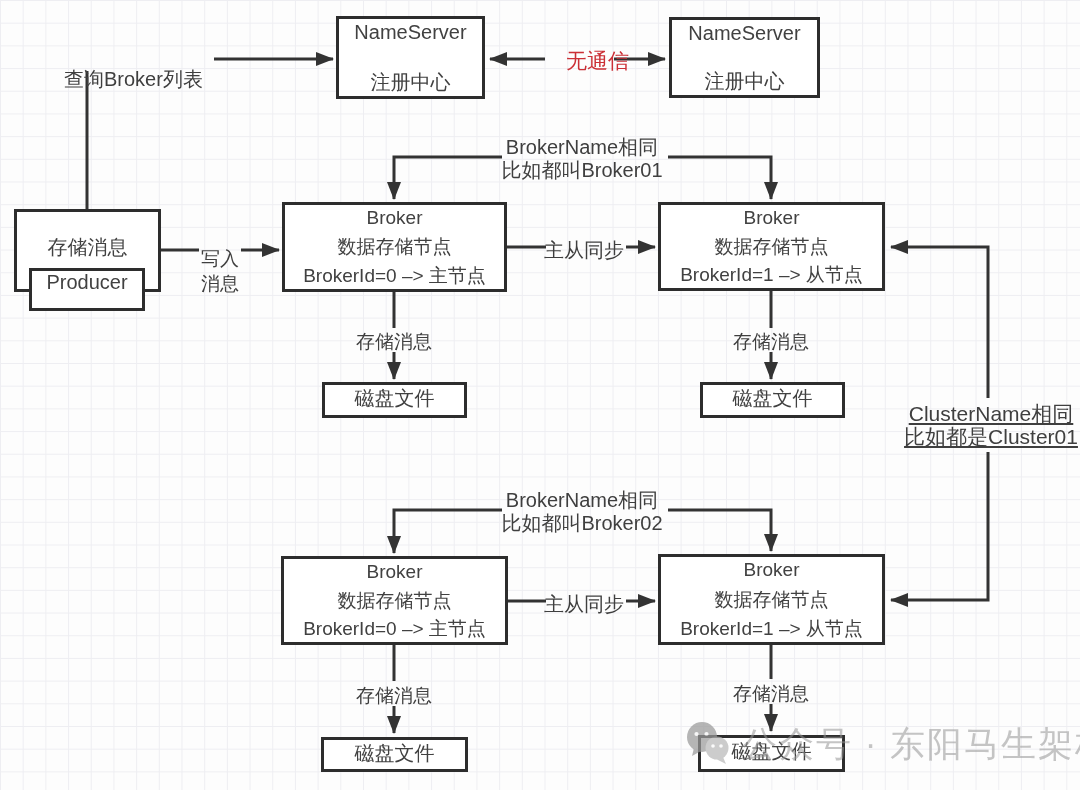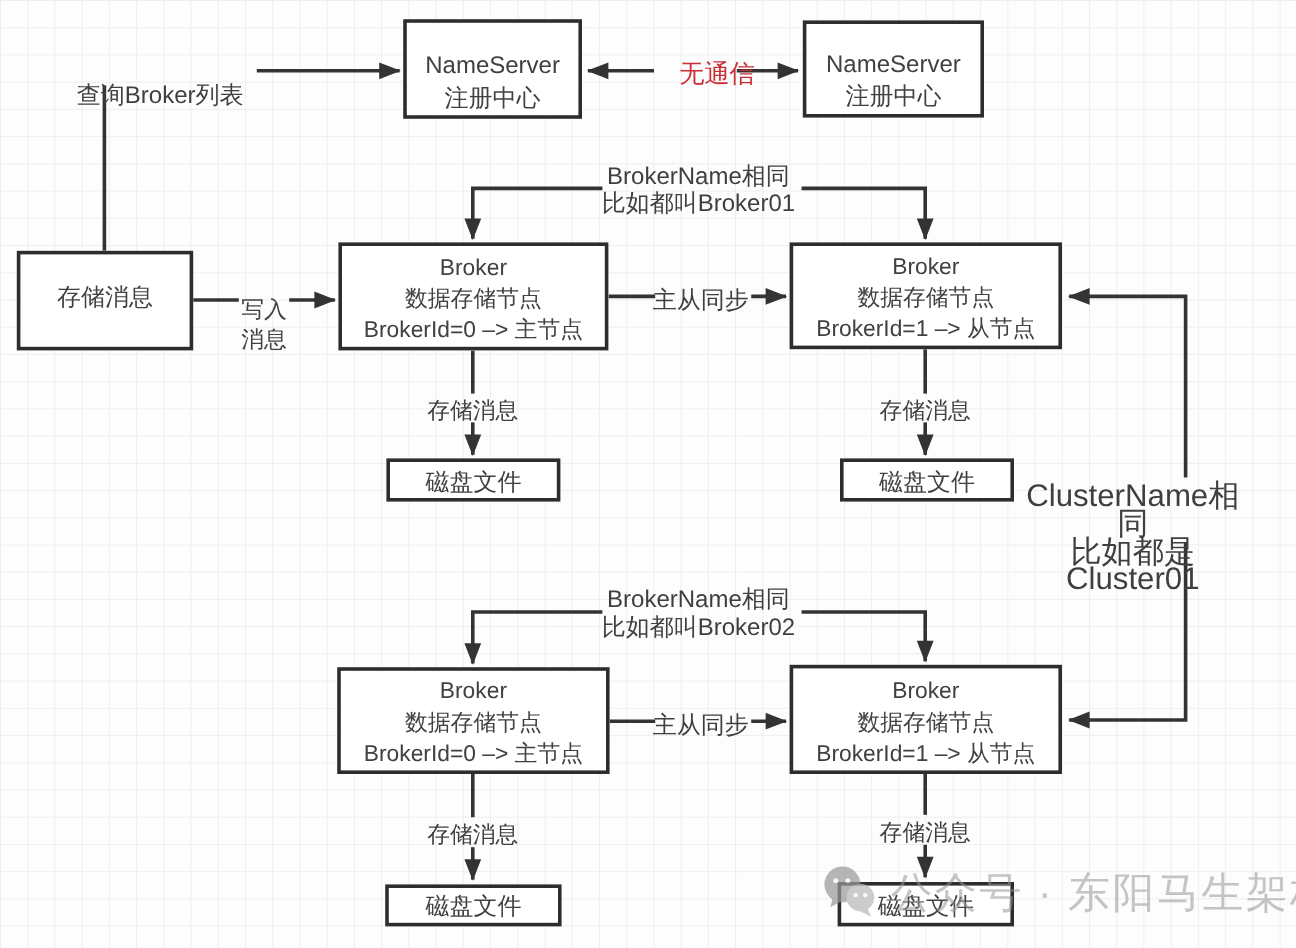--- a/index.html
+++ b/index.html
@@ -19,21 +19,21 @@
     color:#3d3d3d;
   }
   .box{
     position:absolute;
     box-sizing:border-box;
     background:#ffffff;
     border:3px solid #2d2d2d;
     display:flex;
     flex-direction:column;
     align-items:center;
-    justify-content:flex-end;
+    justify-content:space-between;
     text-align:center;
     color:#414141;
   }
   .box .l{display:block;}
   .ns{font-size:20px;line-height:27px;}
   .broker{font-size:19px;line-height:26px;}
   .disk{font-size:20px;}
   .lbl{
     position:absolute;
     color:#3f3f3f;
@@ -113,20 +113,23 @@
     <span class="l">注册中心</span>
   </div>
   <div class="box ns" style="left:669px;top:17px;width:151px;height:81px;">
     <span class="l">NameServer</span>
     <span class="l">注册中心</span>
   </div>
 
   <div class="box" style="left:14px;top:209px;width:147px;height:83px;font-size:20px;align-items:center;justify-content:flex-start;padding-top:22px;">
     <span class="l">存储消息</span>
   </div>
+  <div class="box" style="left:29px;top:268px;width:116px;height:43px;font-size:20px;">
+    <span class="l">Producer</span>
+  </div>
 
   <div class="box broker" style="left:282px;top:202px;width:225px;height:90px;">
     <span class="l">Broker</span>
     <span class="l">数据存储节点</span>
     <span class="l">BrokerId=0 –&gt; 主节点</span>
   </div>
   <div class="box broker" style="left:658px;top:202px;width:227px;height:89px;">
     <span class="l">Broker</span>
     <span class="l">数据存储节点</span>
     <span class="l">BrokerId=1 –&gt; 从节点</span>
@@ -177,21 +180,21 @@
   <div class="lbl two" style="left:462px;top:136px;width:240px;font-size:20px;line-height:23px;">
     <span class="l" style="display:block;">BrokerName相同</span>
     <span class="l" style="display:block;">比如都叫Broker01</span>
   </div>
 
   <div class="lbl two" style="left:462px;top:489px;width:240px;font-size:20px;line-height:23px;">
     <span class="l" style="display:block;">BrokerName相同</span>
     <span class="l" style="display:block;">比如都叫Broker02</span>
   </div>
 
-  <div class="lbl two" style="left:854px;top:402px;width:180px;font-size:26px;line-height:23px;">
+  <div class="lbl two" style="left:901px;top:402px;width:180px;font-size:21px;line-height:23px;text-decoration:underline;">
     <span class="l" style="display:block;">ClusterName相同</span>
     <span class="l" style="display:block;">比如都是Cluster01</span>
   </div>
 
   <div class="watermark">
     <svg width="48" height="48" viewBox="0 0 48 48">
       <g opacity="0.72">
         <circle cx="18" cy="17" r="15" fill="#9a9a9a"></circle>
         <polygon points="10,28 8,36 17,31" fill="#9a9a9a"></polygon>
         <circle cx="12.5" cy="14" r="2.1" fill="#f5f5f5"></circle>

